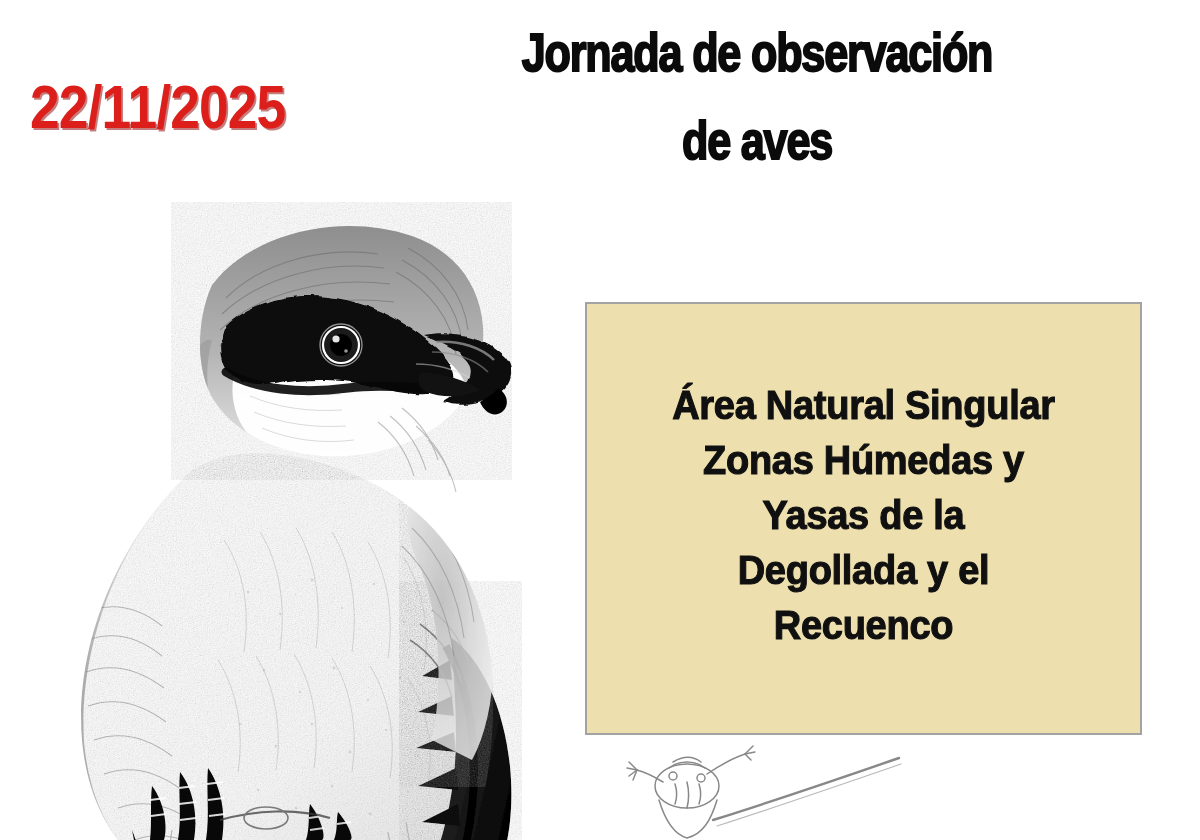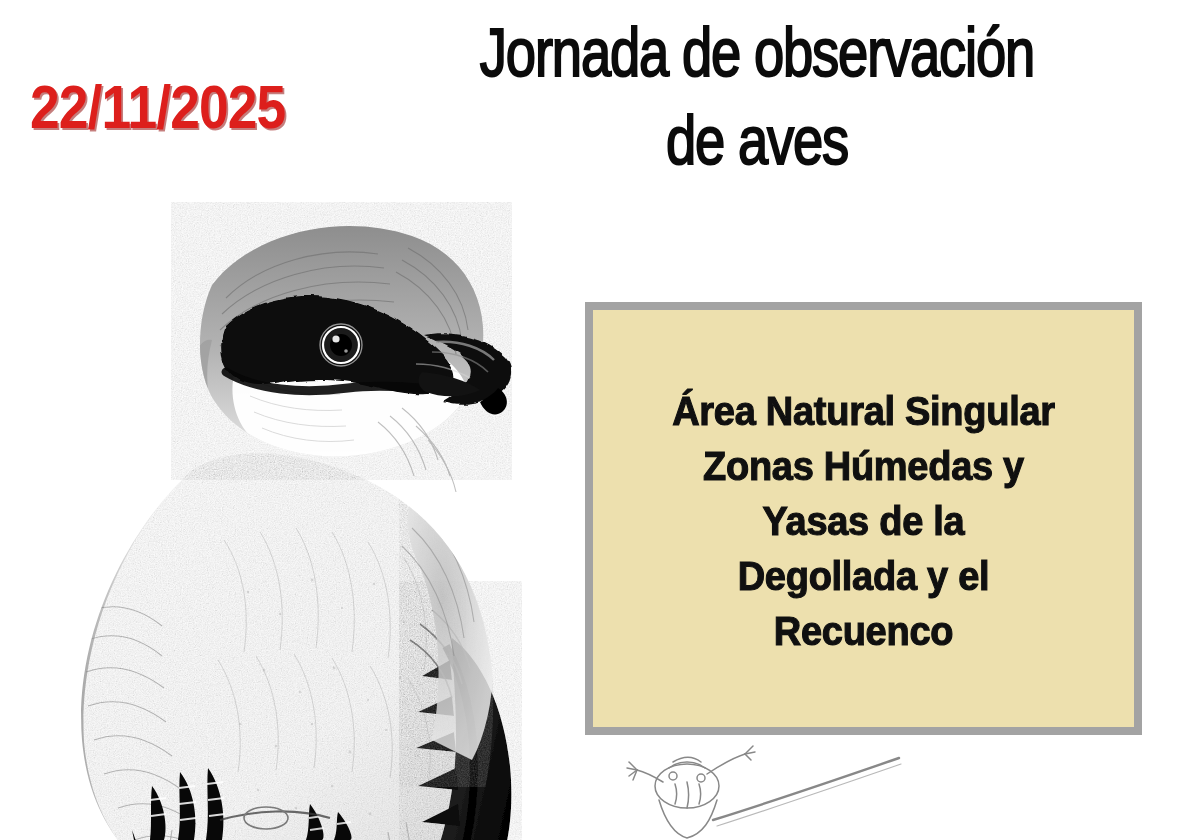--- a/index.html
+++ b/index.html
@@ -41,42 +41,42 @@
 
   
   #poster-title {
     position: absolute;
     left: 330px;
     top: 8px;
     width: 830px;
     text-align: center;
     color: #0b0b0b;
     font-family: "Liberation Sans Narrow", "Liberation Sans", sans-serif;
-    font-weight: 400;
-    font-size: 68px;
+    font-weight: 700;
+    font-size: 54px;
     line-height: 88px;
     letter-spacing: -1.5px;
   }
   #poster-title .tline {
     display: block;
     transform: scaleX(0.80);
     transform-origin: center center;
     white-space: nowrap;
     -webkit-text-stroke: 2px #0b0b0b;
   }
 
   
   #info-box {
     position: absolute;
     left: 573px;
     top: 302px;
     width: 557px;
     height: 433px;
     background: #EDE0AE;
-    border: 8px solid #a3a3a3;
+    border: 2px solid #a3a3a3;
     box-sizing: border-box;
   }
   #info-box-text {
     position: absolute;
     left: 0;
     right: 0;
     top: 74px;
     text-align: center;
     color: #101010;
     font-family: "Liberation Sans Narrow", "Liberation Sans", sans-serif;

